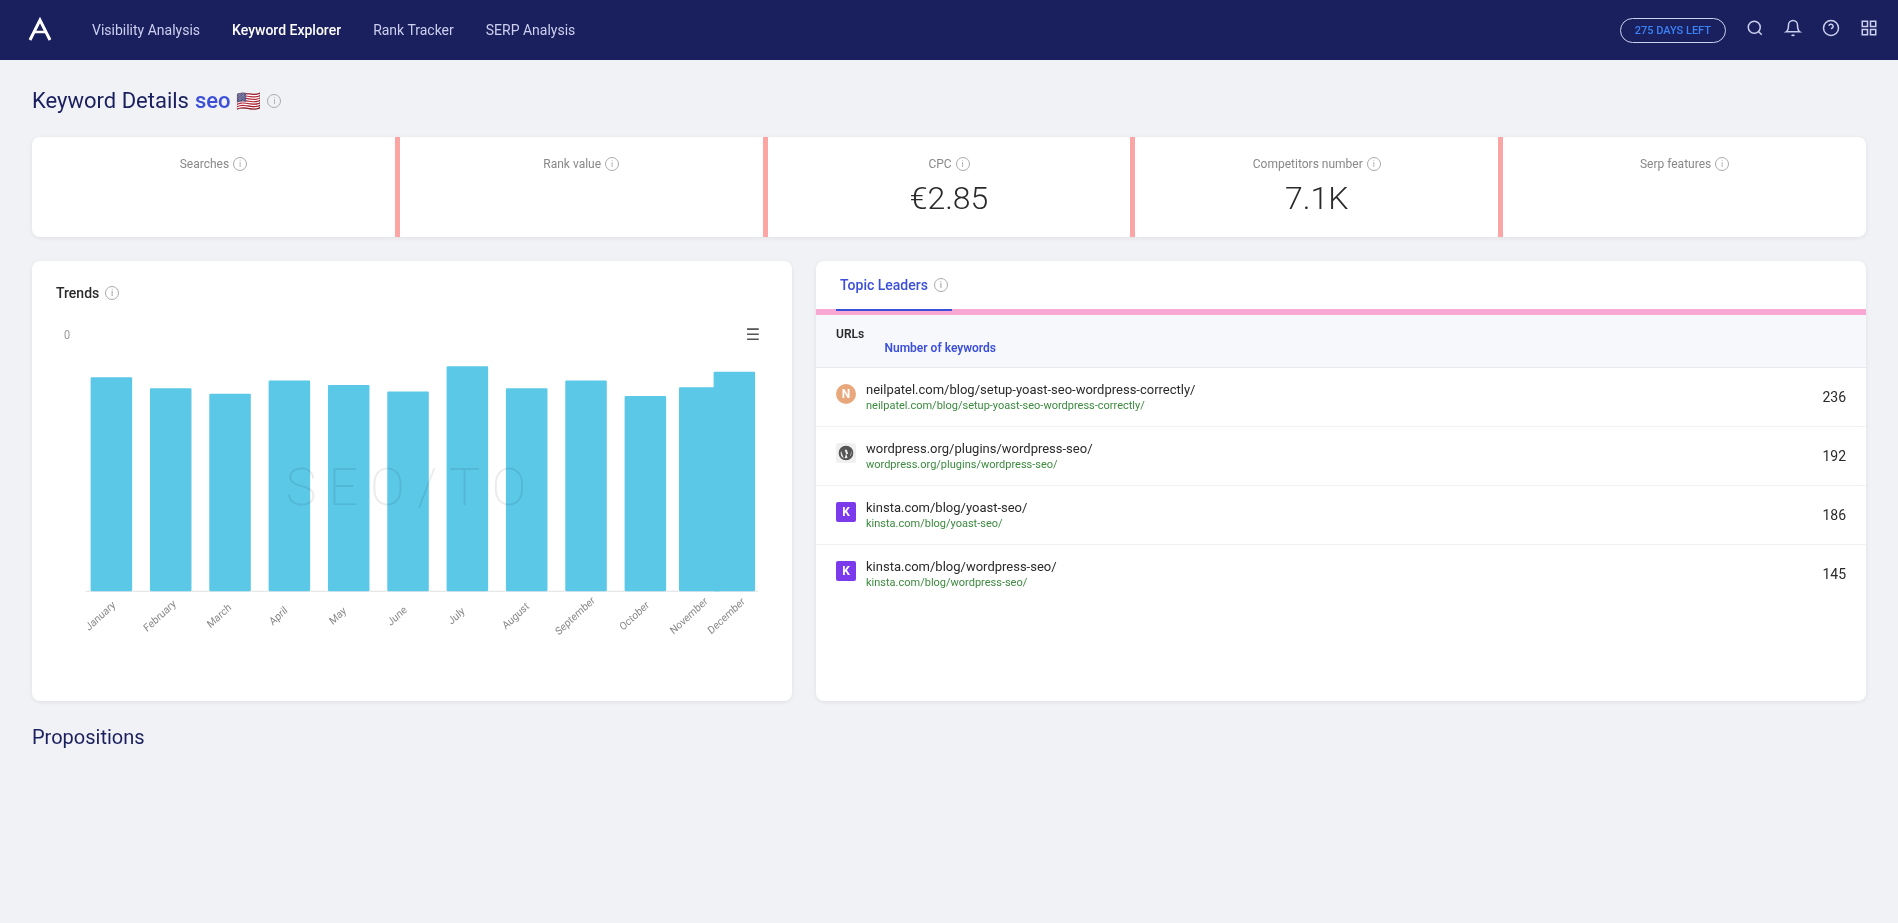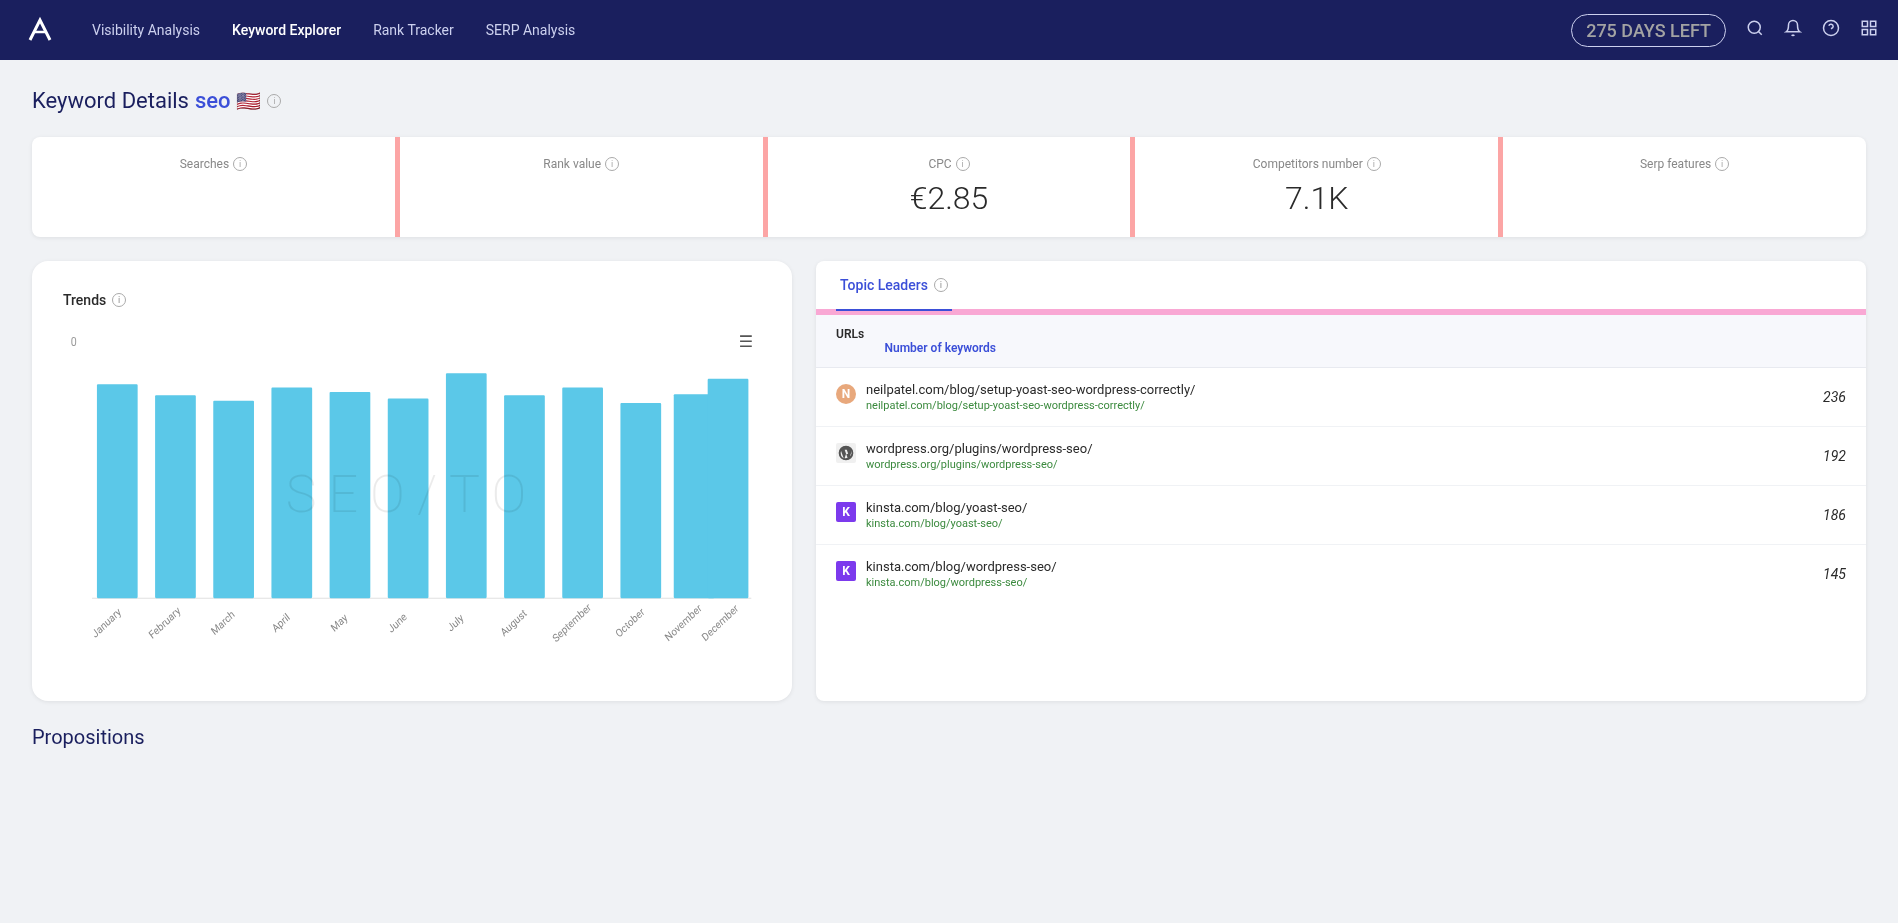--- a/index.html
+++ b/index.html
@@ -29,22 +29,22 @@
       font-size: 14px;
       font-weight: 400;
       cursor: pointer;
     }
     .navbar-nav a.active { color: #fff; font-weight: 500; }
     .navbar-right { display: flex; align-items: center; gap: 20px; margin-left: auto; }
     .days-badge {
       border: 1.5px solid #ccd0ee;
       border-radius: 20px;
       padding: 5px 14px;
-      color: #a3a3a3;
-      font-size: 18px;
+      color: #3b82f6;
+      font-size: 11px;
       font-weight: 500;
     }
     .navbar-icon { color: #ccd0ee; font-size: 18px; cursor: pointer; }
 
     
     .page { padding: 28px 32px; }
 
     
     .page-title {
       font-size: 22px;
@@ -93,23 +93,23 @@
     .bottom-panels {
       display: flex;
       gap: 24px;
       align-items: flex-start;
     }
 
     
     .trends-panel {
       flex: 0 0 760px;
       background: #fff;
-      border-radius: 16px;
+      border-radius: 8px;
       box-shadow: 0 1px 4px rgba(0,0,0,0.08);
-      padding: 31px;
+      padding: 24px;
       min-height: 440px;
     }
     .panel-title {
       font-size: 14px;
       font-weight: 500;
       color: #2a2a2a;
       margin-bottom: 16px;
       display: flex;
       align-items: center;
       gap: 6px;
@@ -199,21 +199,21 @@
       flex-shrink: 0;
       margin-top: 2px;
       display: flex;
       align-items: center;
       justify-content: center;
       font-size: 12px;
     }
     .url-texts {}
     .url-main { font-size: 13px; color: #2a2a2a; font-weight: 400; }
     .url-sub { font-size: 11px; color: #3b8a3e; margin-top: 2px; }
-    .kw-count { width: 160px; font-size: 14px; color: #2a2a2a; text-align: right; font-style: italic; }
+    .kw-count { width: 160px; font-size: 14px; color: #2a2a2a; text-align: right; }
 
     
     .propositions-title {
       font-size: 20px;
       font-weight: 400;
       color: #1a1f5e;
       margin-top: 24px;
     }
 
     .info-circle {

